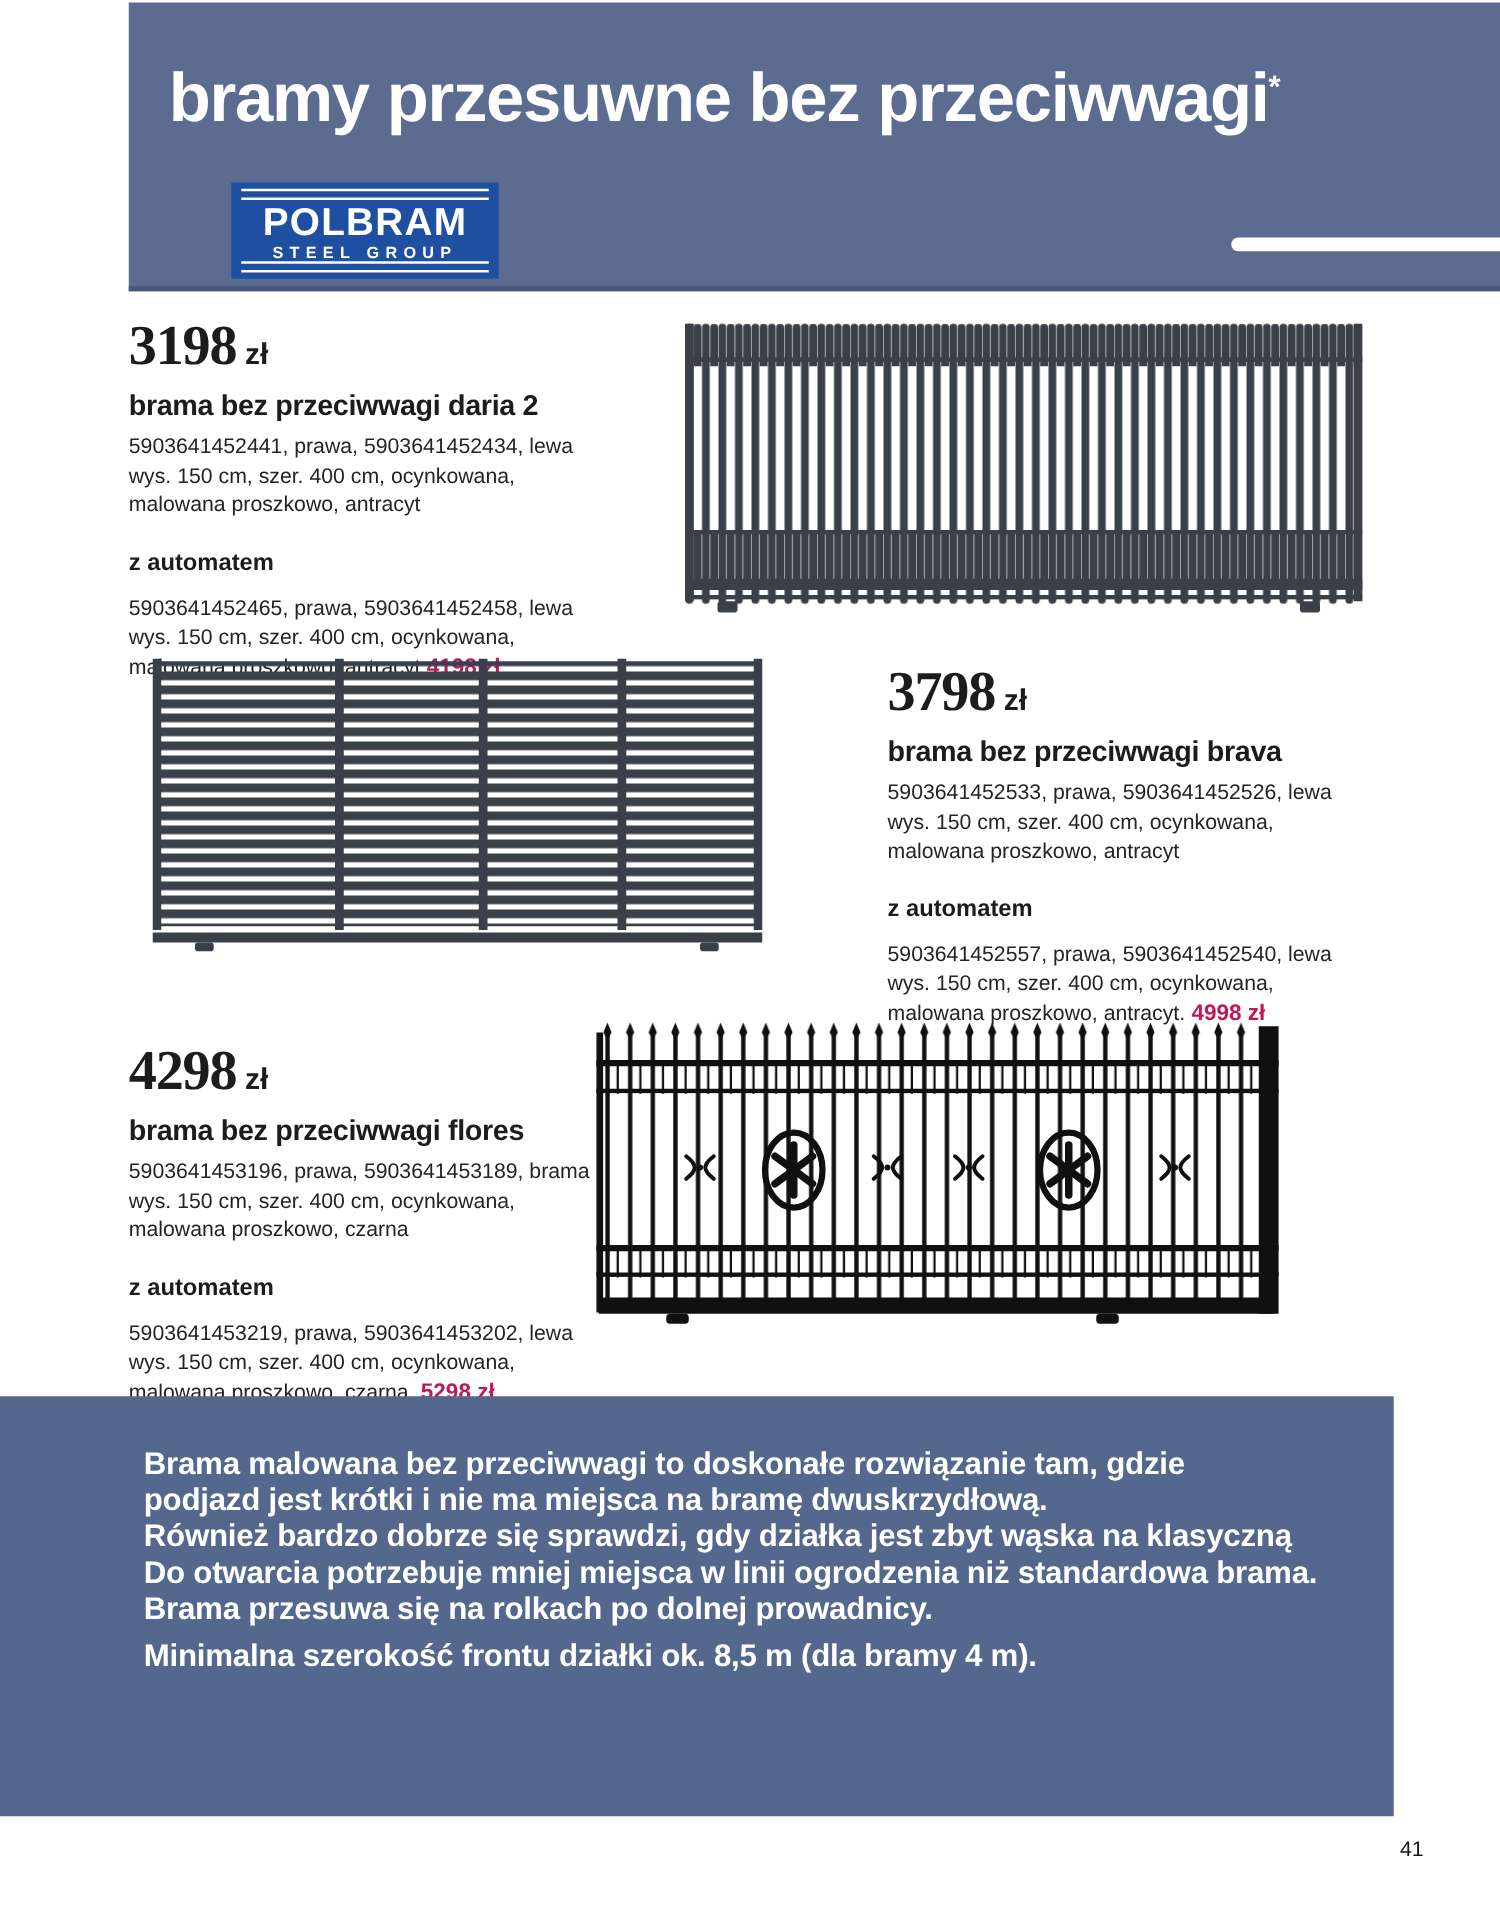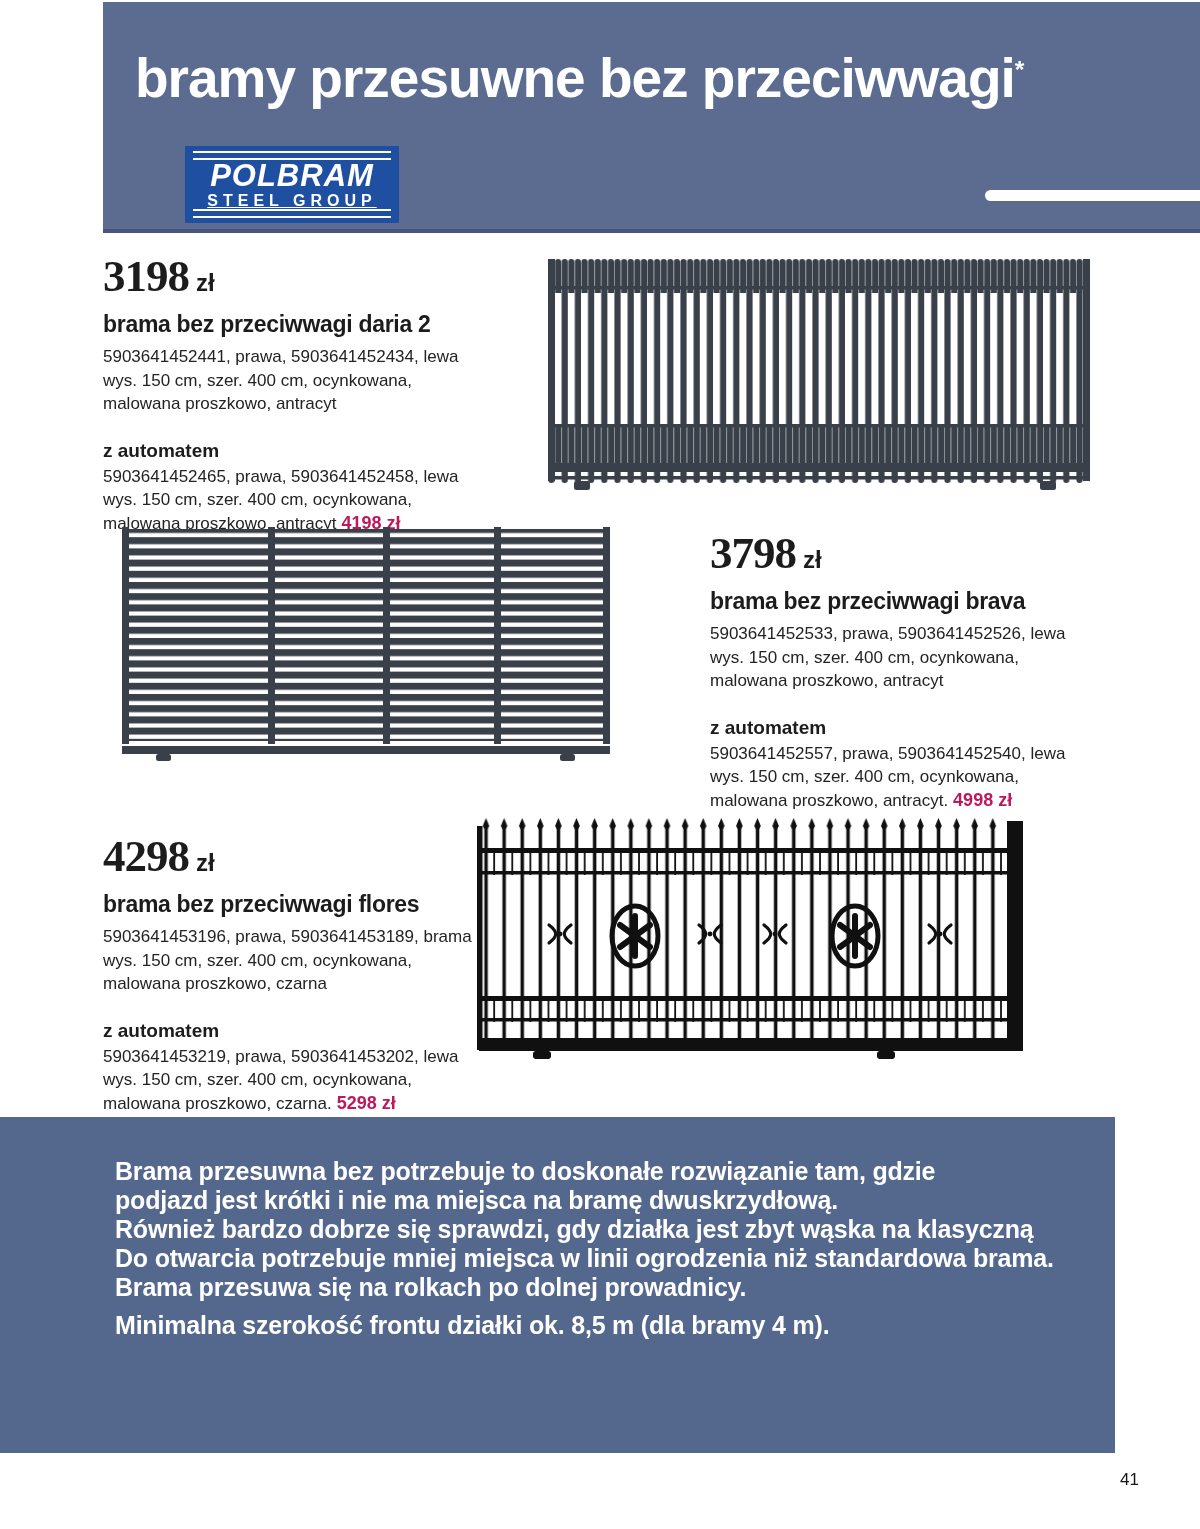--- a/index.html
+++ b/index.html
@@ -31,35 +31,35 @@
   }
   .header-title sup{font-size:0.45em;vertical-align:super;}
   .logo-box{
     position:absolute;left:82px;top:144px;width:214px;height:77px;
     background:var(--logo-bg);
     display:flex;flex-direction:column;justify-content:space-between;
     padding:5px 8px;
   }
   .logo-dbl{height:9px;border-top:2.5px solid #fff;border-bottom:2.5px solid #fff;}
   .logo-mid{text-align:center;color:#fff;line-height:1;}
-  .logo-name{font-size:31px;font-weight:bold;letter-spacing:1px;font-style:italic;}
-  .logo-sub{font-size:16px;font-weight:bold;letter-spacing:5px;margin-top:2px;text-decoration:underline;}
+  .logo-name{font-size:31px;font-weight:bold;letter-spacing:1px;}
+  .logo-sub{font-size:13px;font-weight:bold;letter-spacing:5px;margin-top:2px;}
   .deco-line{
     position:absolute;left:985px;top:190px;width:215px;height:11px;
     background:#fff;border-radius:6px 0 0 6px;
   }
   
   .product{position:absolute;width:420px;}
   .price-row{display:flex;align-items:baseline;gap:7px;}
   .price-big{font-size:45px;font-weight:bold;letter-spacing:-1px;font-family:Liberation Serif, serif;}
   .price-unit{font-size:24px;font-weight:bold;}
   .p-name{font-size:23px;font-weight:bold;margin-top:9px;letter-spacing:-0.3px;}
   .p-details{font-size:17px;line-height:23.5px;margin-top:7px;color:#232323;}
   .automat-label{font-size:19px;font-weight:bold;margin-top:24px;}
-  .automat-details{font-size:17px;line-height:23.5px;margin-top:3px;color:#232323;}
+  .automat-details{font-size:17px;line-height:23.5px;margin-top:13px;color:#232323;}
   .automat-price{font-weight:bold;color:#be185d;margin-left:5px;font-size:18px;}
   .p1{left:103px;top:250px;}
   .p2{left:710px;top:527px;}
   .p3{left:103px;top:830px;}
   
   .gate{position:absolute;display:block;}
   .gate1{left:548px;top:257px;width:542px;height:237px;}
   .gate2{left:122px;top:526px;width:488px;height:236px;}
   .gate3{left:477px;top:818px;width:546px;height:247px;}
   
@@ -259,21 +259,21 @@
         </g>
       <g transform="translate(463,116)">
           <path d="M-11,-9 C-2,-2 -2,2 -11,9"></path>
           <path d="M11,-9 C2,-2 2,2 11,9"></path>
           <circle r="2.4" fill="var(--blk)" stroke="none"></circle>
         </g>
     </g>
   </svg>
 
   <div class="info-block" style="background: rgb(84, 104, 142);">
-    <div class="info-line">Brama przesuwna bez potrzebuje to doskonałe rozwiązanie tam, gdzie</div>
+    <div class="info-line">Brama malowana bez przeciwwagi to doskonałe rozwiązanie tam, gdzie</div>
     <div class="info-line">podjazd jest krótki i nie ma miejsca na bramę dwuskrzydłową.</div>
     <div class="info-line">Również bardzo dobrze się sprawdzi, gdy działka jest zbyt wąska na klasyczną</div>
     <div class="info-line">Do otwarcia potrzebuje mniej miejsca w linii ogrodzenia niż standardowa brama.</div>
     <div class="info-line">Brama przesuwa się na rolkach po dolnej prowadnicy.</div>
     <div class="info-line gap">Minimalna szerokość frontu działki ok. 8,5 m (dla bramy 4 m).</div>
   </div>
 
   <div class="page-number">41</div>
 
 </div>

